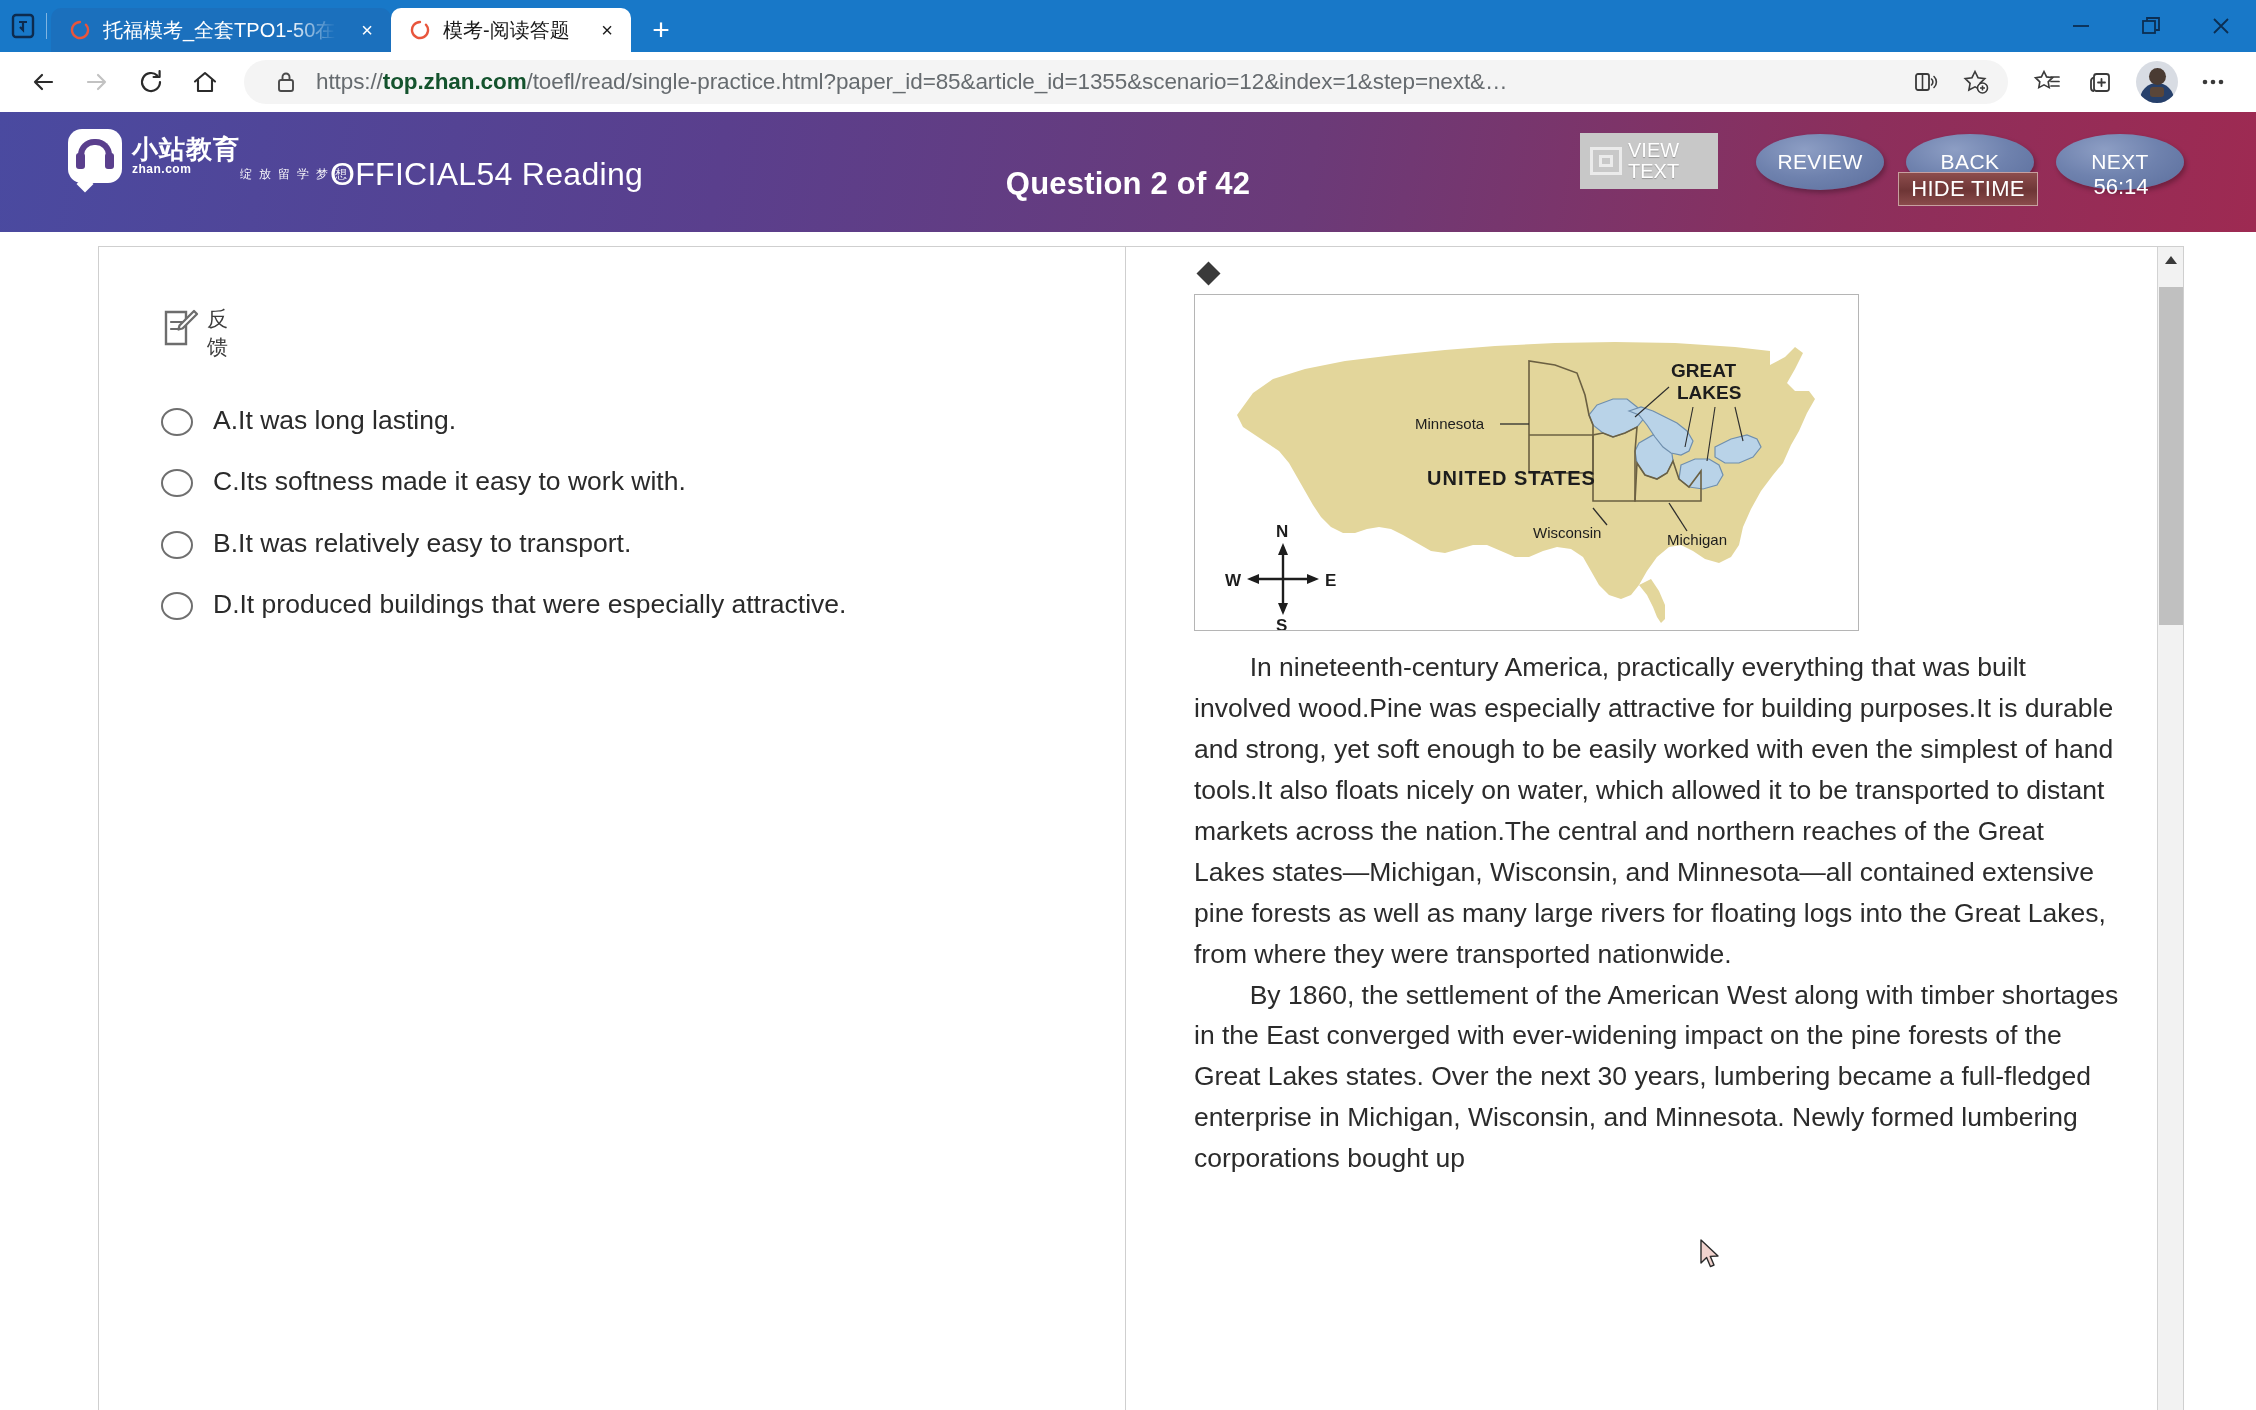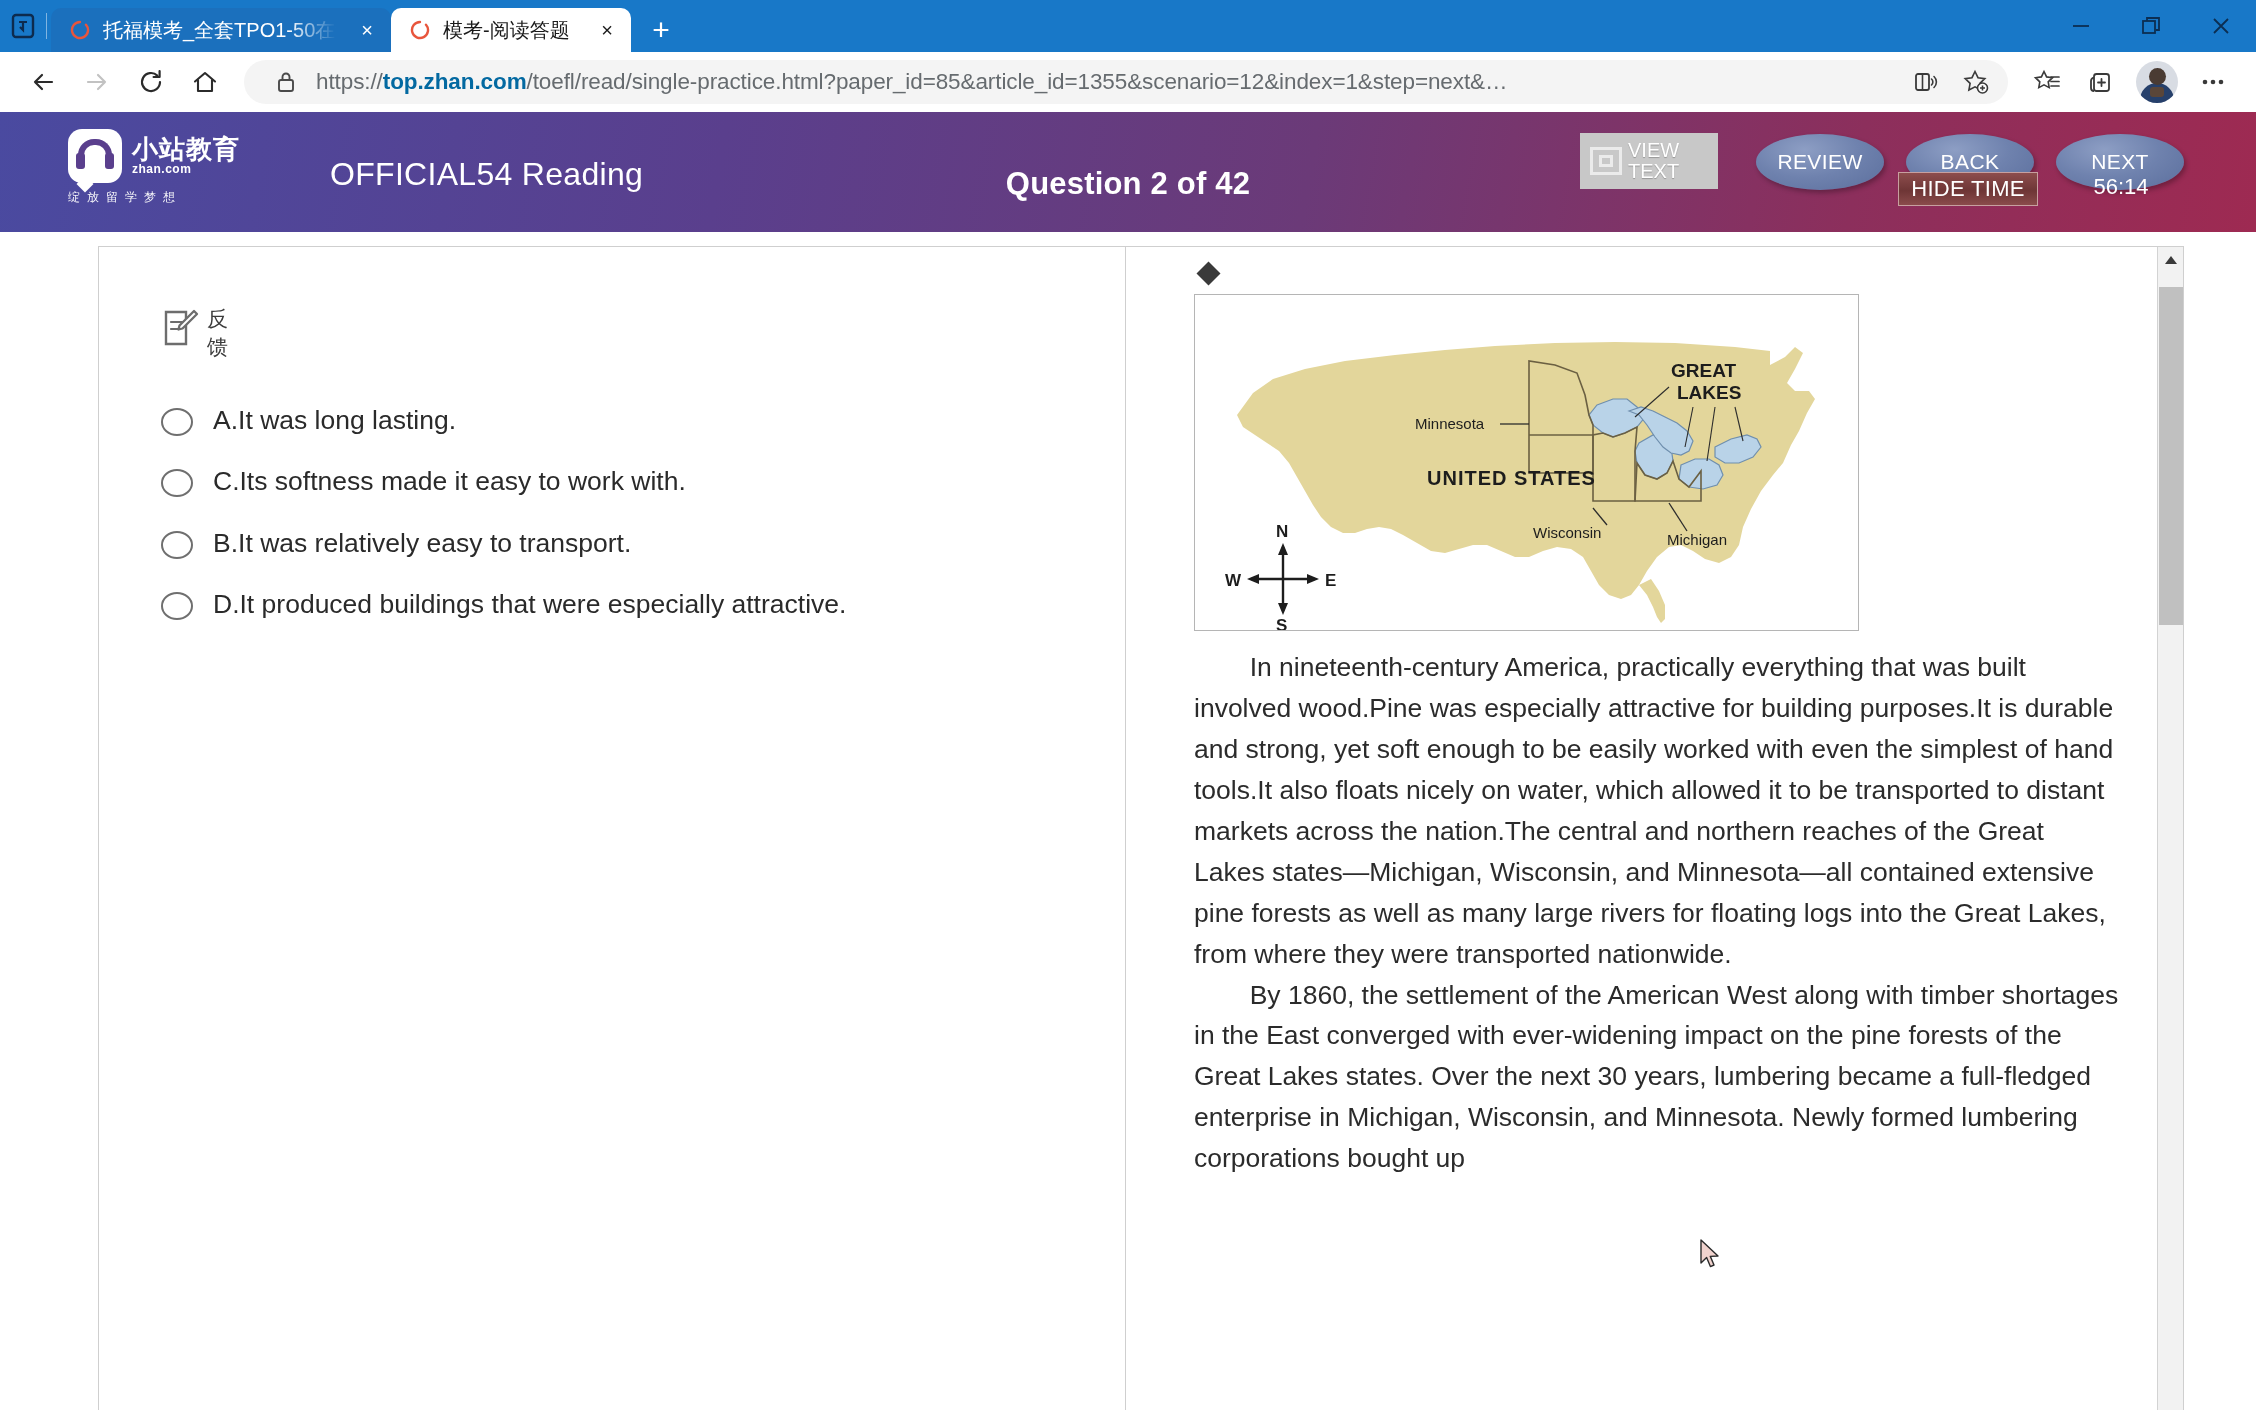--- a/index.html
+++ b/index.html
@@ -103,21 +103,21 @@
     min-width: 0;
   }
   .omni-url {
     flex: 1 1 auto;
     font-size: 22.5px;
     color: #666b6f;
     white-space: nowrap;
     overflow: hidden;
     letter-spacing: -0.1px;
   }
-  .omni-url b { color: #0369a1; font-weight: 700; }
+  .omni-url b { color: #14532d; font-weight: 700; }
   .omni-btn {
     width: 40px; height: 40px; flex: 0 0 40px;
     display: flex; align-items: center; justify-content: center;
     color: #444;
   }
   .avatar {
     width: 42px; height: 42px; border-radius: 50%;
     overflow: hidden; flex: 0 0 42px;
     margin: 0 6px;
     background: #d8dce3;
@@ -139,21 +139,21 @@
 
   
   .appheader {
     height: 120px;
     background: linear-gradient(100deg,#4a4aa0 0%, #5a3f8d 32%, #6b3a78 58%, #8c2f5c 82%, #9e2a52 100%);
     position: relative;
     color: #fff;
   }
   .logo-wrap {
     position: absolute; left: 68px; top: 17px;
-    display: flex; flex-direction: column; align-items: flex-start;
+    display: flex; flex-direction: row; align-items: flex-end;
   }
   .logo-row { display: flex; align-items: center; gap: 10px; }
   .logo-mark {
     width: 54px; height: 54px; border-radius: 14px;
     background: #fff; position: relative; flex: 0 0 54px;
   }
   .logo-mark .lm-hs {
     position:absolute; left:10px; top:10px; width:34px; height:30px;
     border:6px solid #5a3f8d; border-radius: 16px 16px 8px 8px;
     border-bottom-color: transparent;

